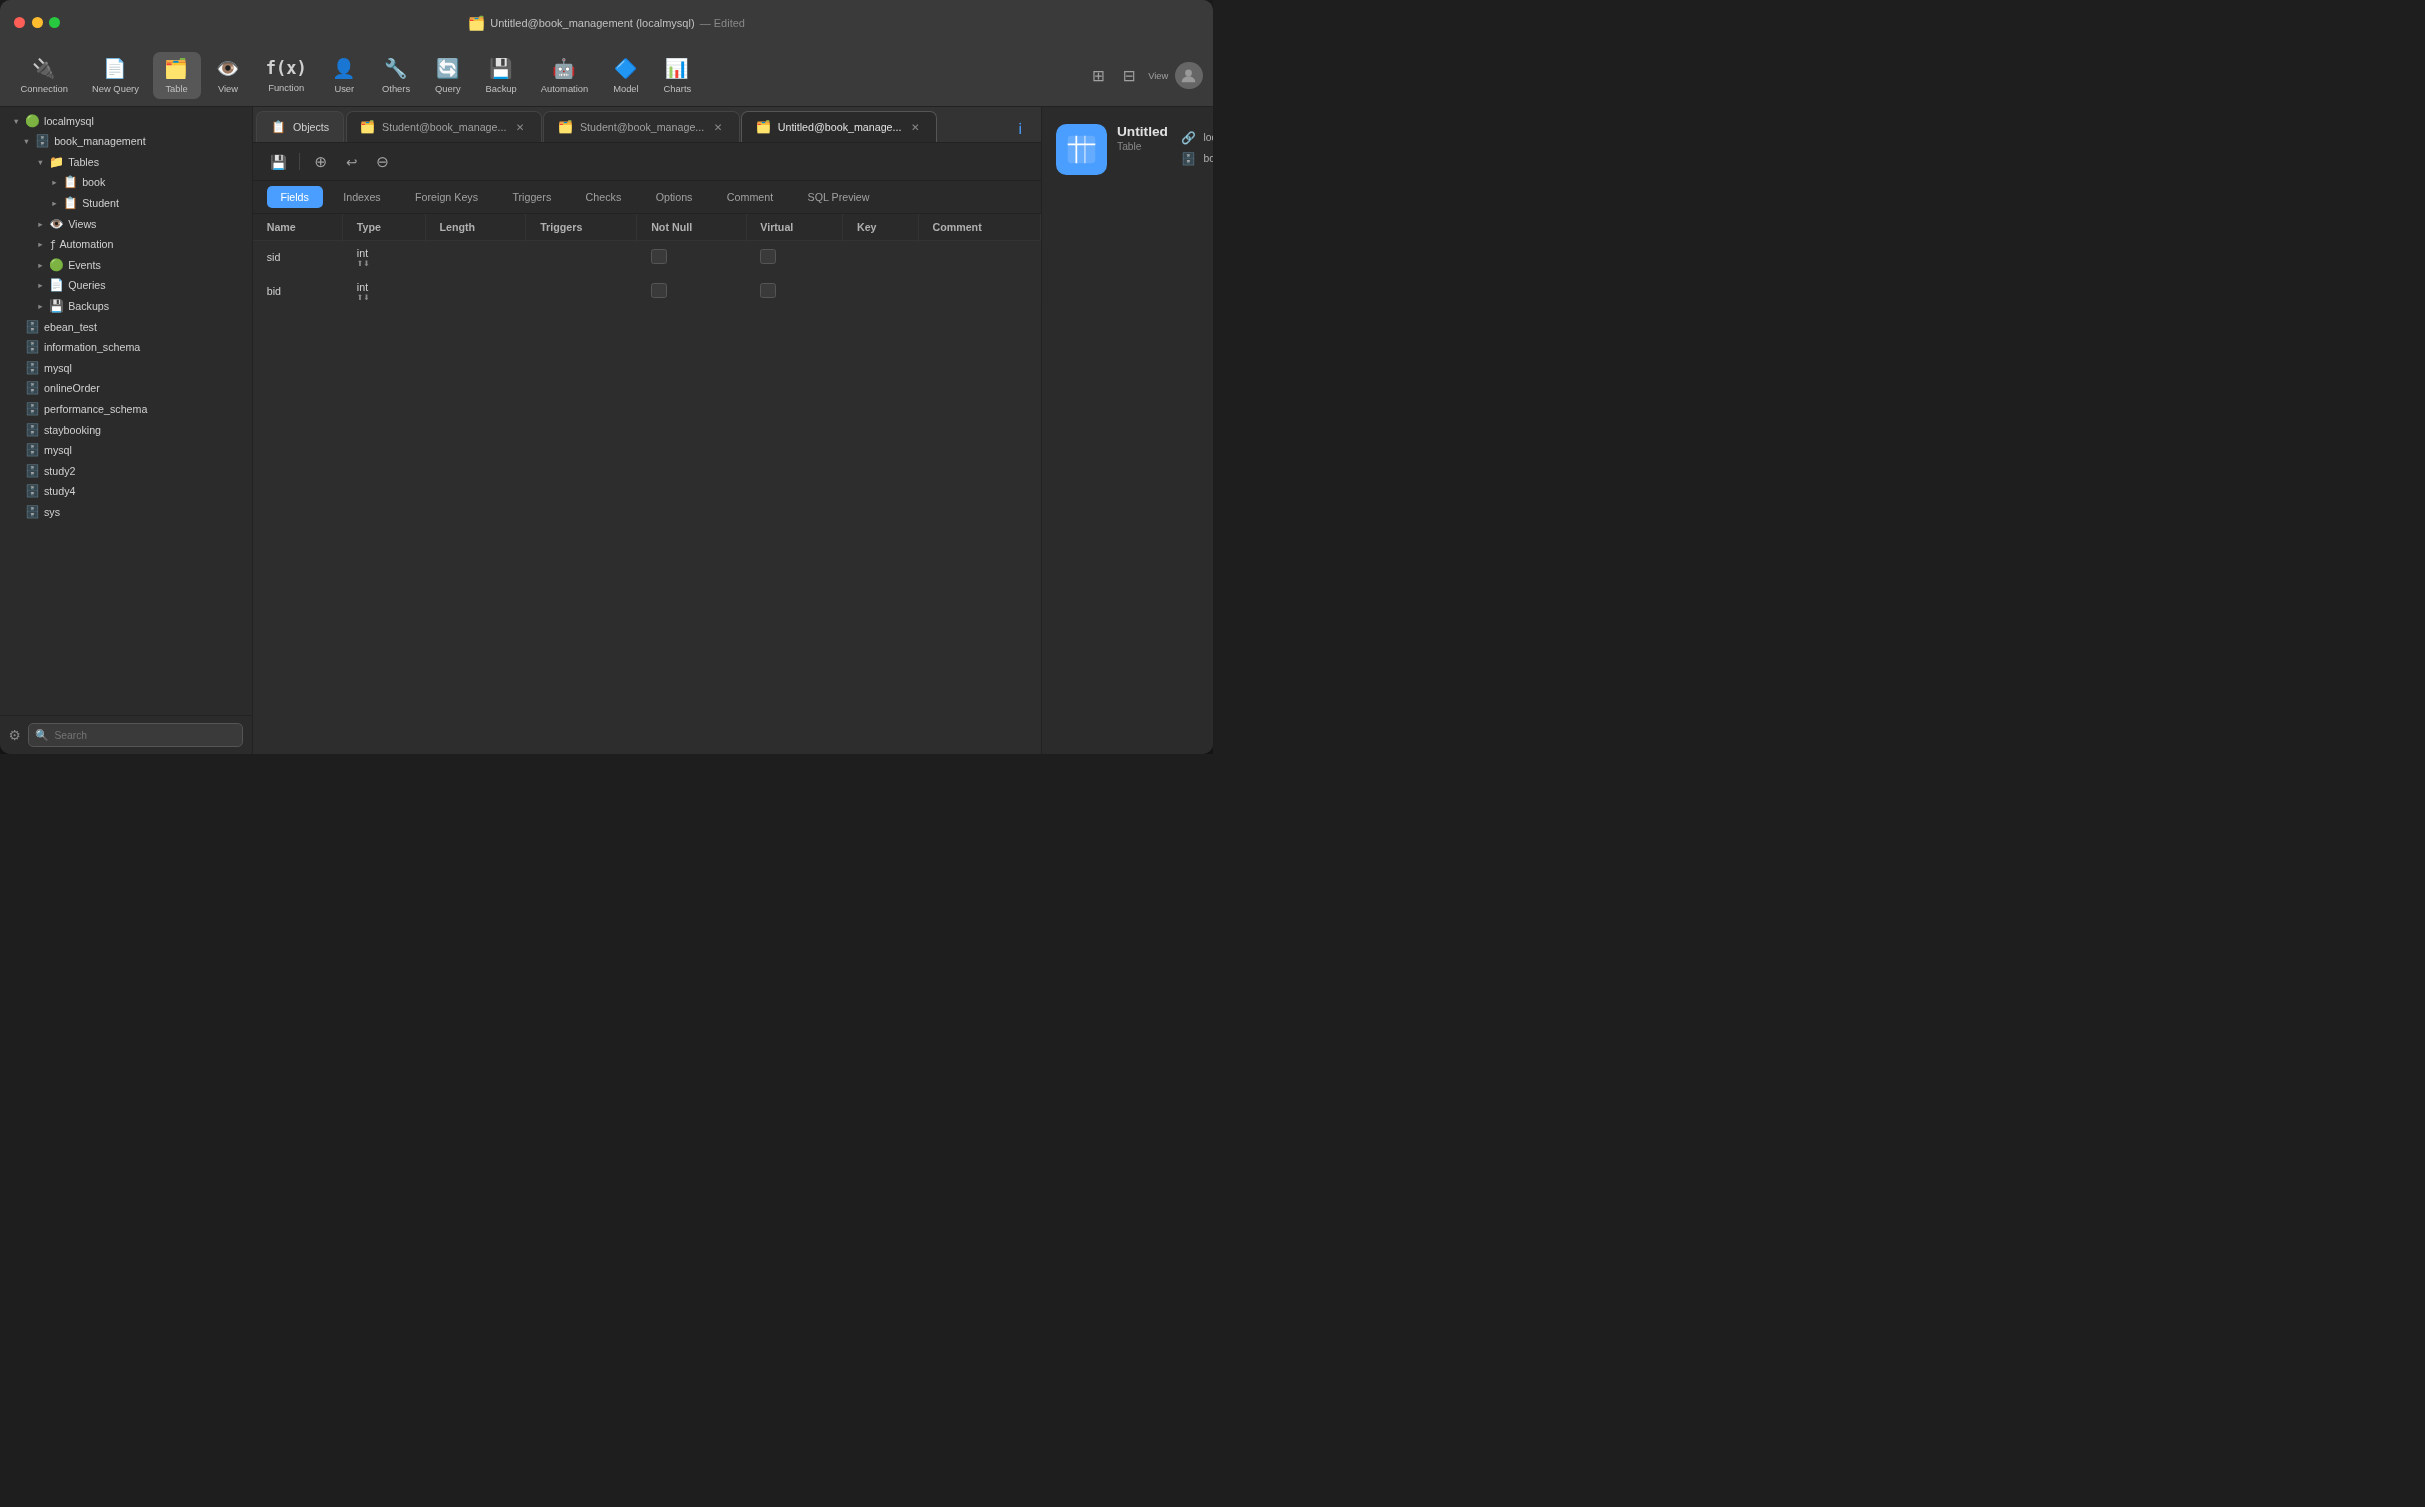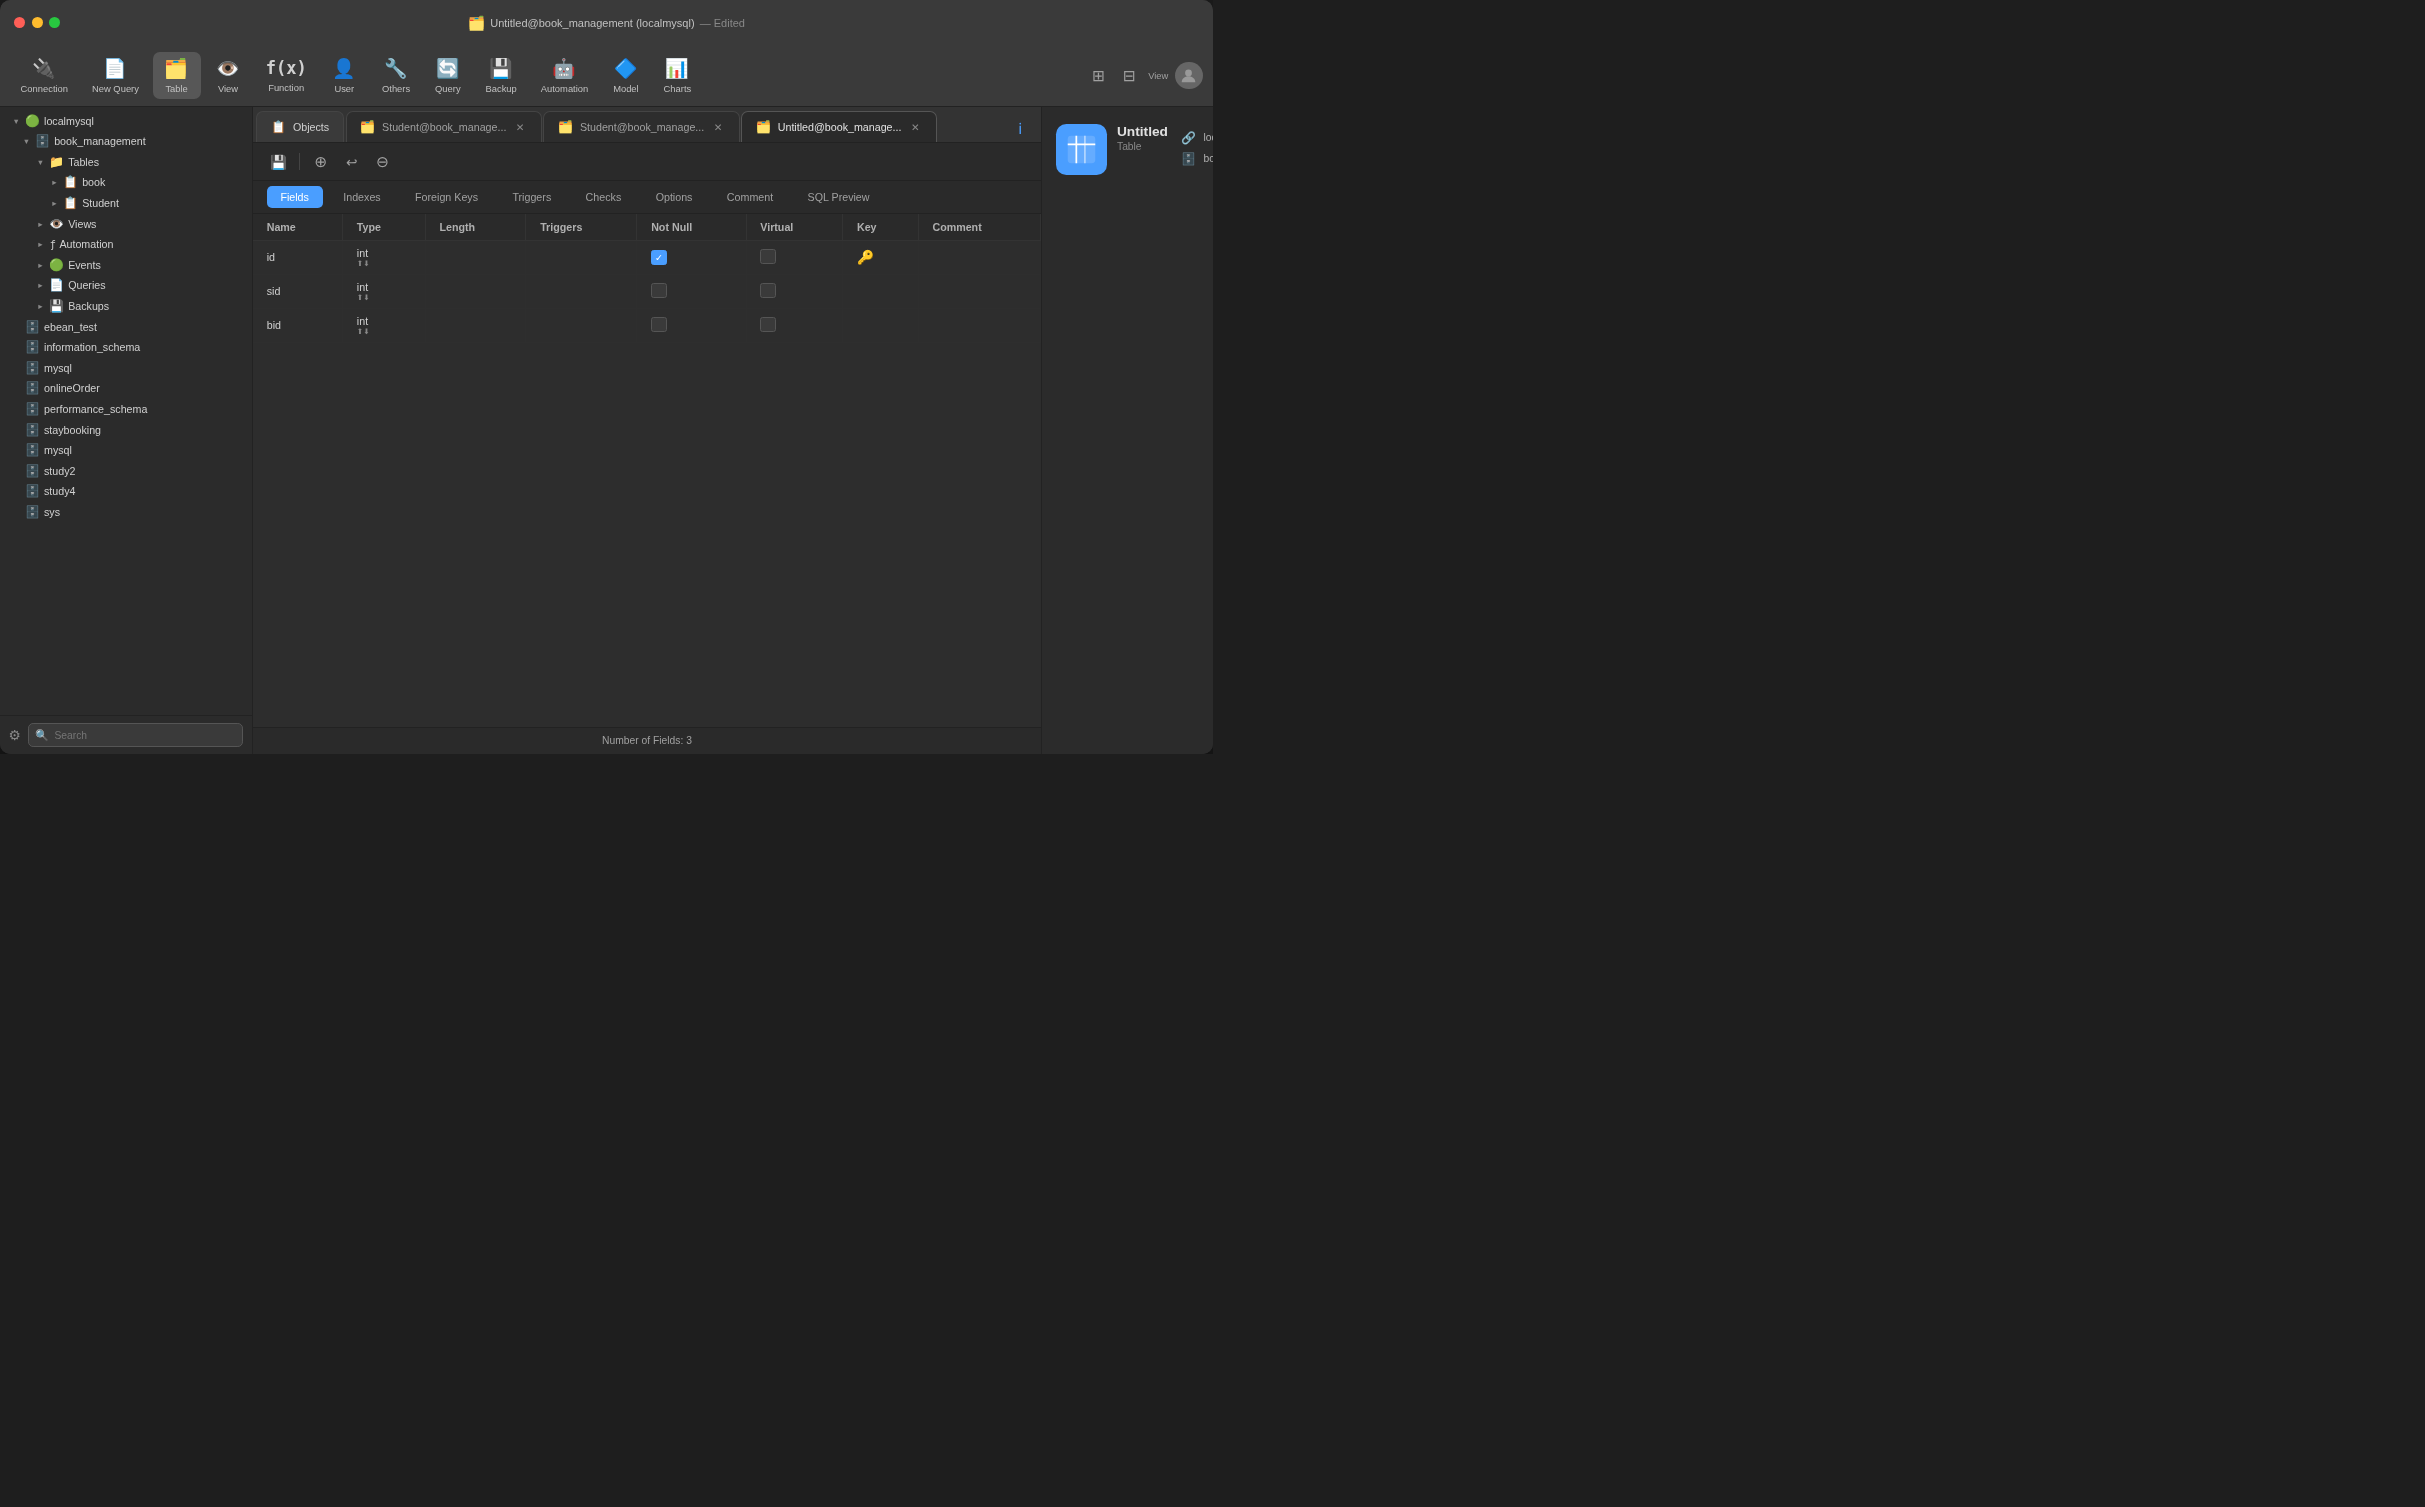--- a/index.html
+++ b/index.html
@@ -689,39 +689,20 @@
               <th>Length</th>
               <th>Triggers</th>
               <th>Not Null</th>
               <th>Virtual</th>
               <th>Key</th>
               <th>Comment</th>
             </tr>
           </thead>
           <tbody>
 
-            <tr>
-              <td>id</td>
-              <td>
-                <span>int</span>
-                <span class="spinner-control">⬆⬇</span>
-              </td>
-              <td></td>
-              <td></td>
-              <td>
-                <div class="checkbox-cell checked">✓</div>
-              </td>
-              <td>
-                <div class="checkbox-cell"></div>
-              </td>
-              <td>
-                <span class="key-icon">🔑</span>
-              </td>
-              <td></td>
-            </tr>
 
             <tr>
               <td>sid</td>
               <td>
                 <span>int</span>
                 <span class="spinner-control">⬆⬇</span>
               </td>
               <td></td>
               <td></td>
               <td>
@@ -748,23 +729,20 @@
               <td>
                 <div class="checkbox-cell"></div>
               </td>
               <td></td>
               <td></td>
             </tr>
           </tbody>
         </table>
       </div>
 
-      <div class="status-bar">
-        <span>Number of Fields: 3</span>
-      </div>
     </div>
 
     <div class="right-panel">
       <div class="info-panel-header">
         <div class="info-panel-icon">
           <svg width="31" height="31" viewBox="0 0 36 36">
             <rect x="2" y="2" width="32" height="32" rx="4" fill="rgba(255,255,255,0.15)"></rect>
             <line x1="2" y1="12" x2="34" y2="12" stroke="white" stroke-width="2"></line>
             <line x1="12" y1="2" x2="12" y2="34" stroke="white" stroke-width="2"></line>
             <line x1="22" y1="2" x2="22" y2="34" stroke="white" stroke-width="1"></line>

